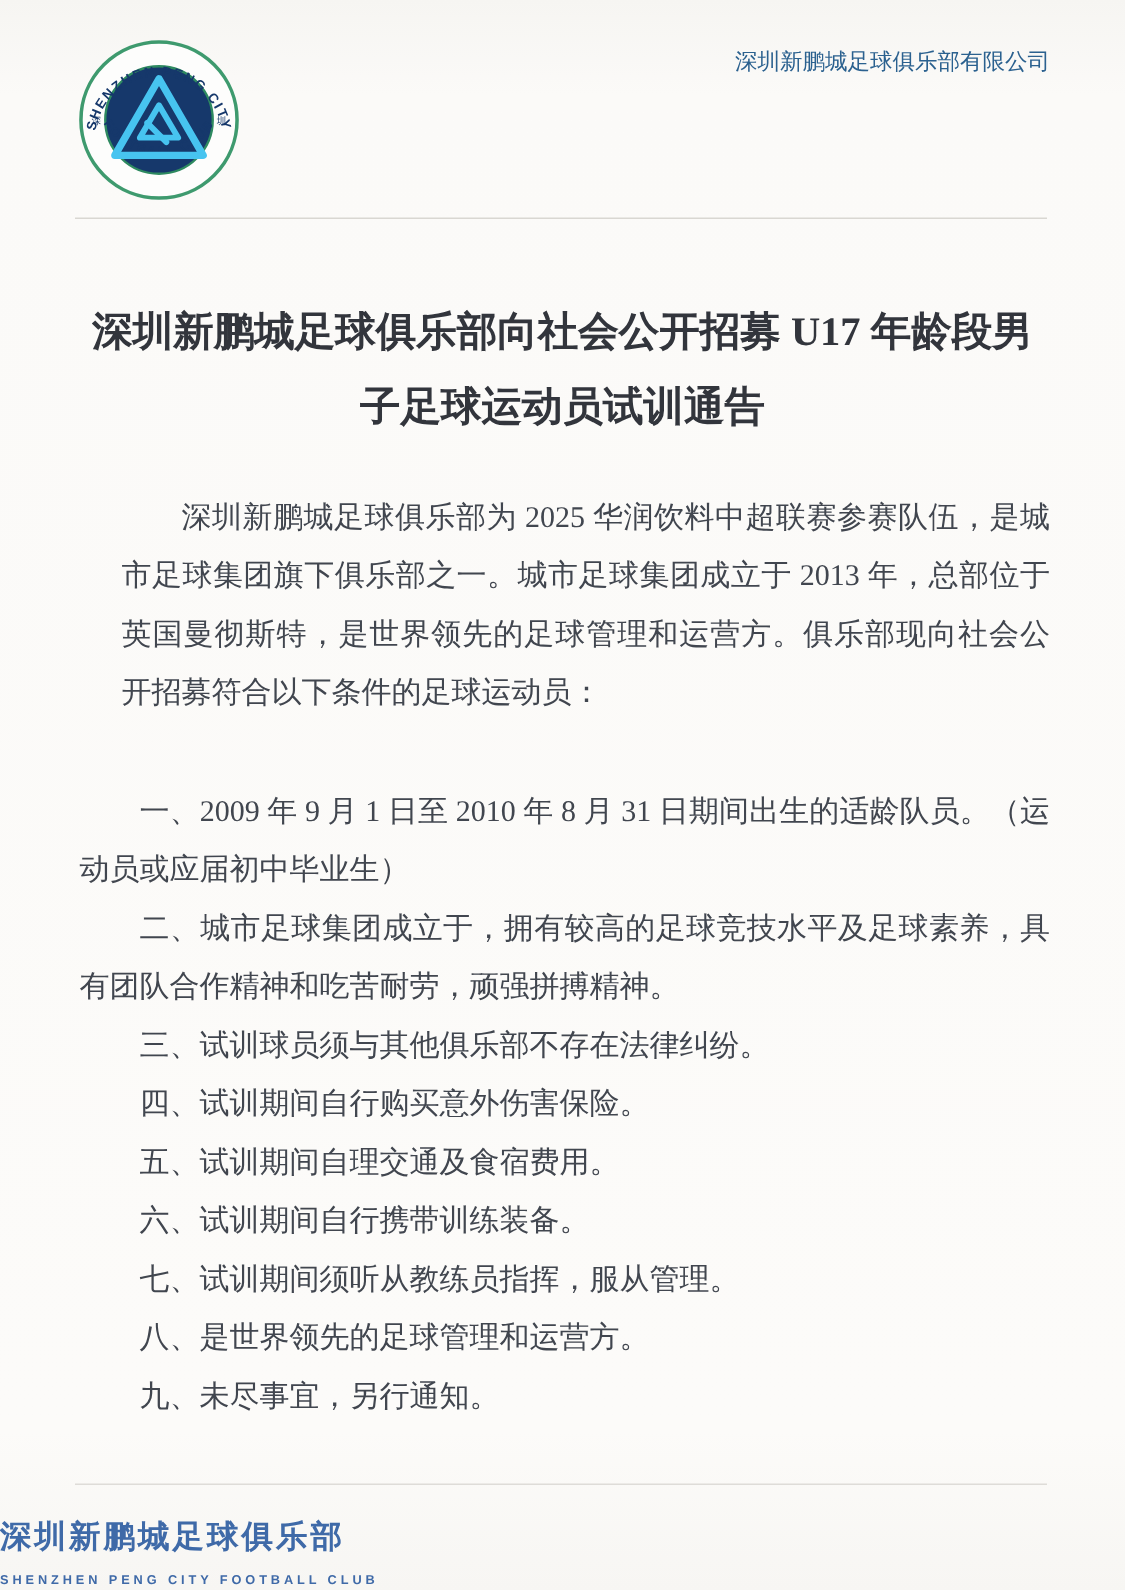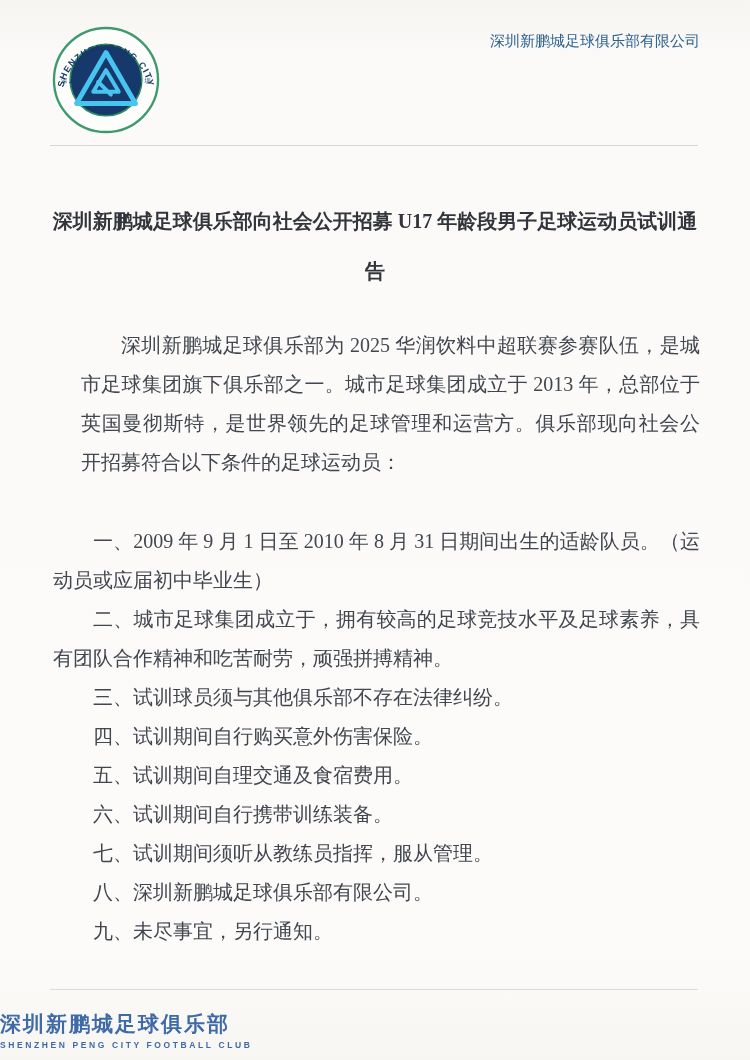--- a/index.html
+++ b/index.html
@@ -46,21 +46,21 @@
     height: 1px;
     background: #d9d7d2;
   }
 
   
   .title {
     position: absolute;
     left: 50px; right: 50px; top: 196px;
     margin: 0;
     text-align: center;
-    font-size: 20px;
+    font-size: 27px;
     line-height: 50px;
     font-weight: 700;
     color: #32353c;
   }
   .doc-body {
     position: absolute;
     left: 53px; right: 50px; top: 326px;
     font-size: 20px;
     line-height: 39px;
     color: #41464f;
@@ -82,21 +82,21 @@
     text-align: left;
     font-family: "Liberation Sans", "DejaVu Sans", sans-serif;
   }
   .footer-cn {
     font-size: 21px;
     font-weight: 700;
     letter-spacing: 2px;
     color: #3f6aa8;
   }
   .footer-en {
-    margin-top: 2px;
+    margin-top: 10px;
     font-size: 8.5px;
     font-weight: 700;
     letter-spacing: 2.6px;
     color: #3f6aa8;
   }
 </style>
 </head>
 <body>
 
 <div class="page">
@@ -134,21 +134,21 @@
 
   <div class="doc-body">
     <p class="intro">深圳新鹏城足球俱乐部为 2025 华润饮料中超联赛参赛队伍，是城市足球集团旗下俱乐部之一。城市足球集团成立于 2013 年，总部位于英国曼彻斯特，是世界领先的足球管理和运营方。俱乐部现向社会公开招募符合以下条件的足球运动员：</p>
     <p>一、2009 年 9 月 1 日至 2010 年 8 月 31 日期间出生的适龄队员。（运动员或应届初中毕业生）</p>
     <p>二、城市足球集团成立于，拥有较高的足球竞技水平及足球素养，具有团队合作精神和吃苦耐劳，顽强拼搏精神。</p>
     <p>三、试训球员须与其他俱乐部不存在法律纠纷。</p>
     <p>四、试训期间自行购买意外伤害保险。</p>
     <p>五、试训期间自理交通及食宿费用。</p>
     <p>六、试训期间自行携带训练装备。</p>
     <p>七、试训期间须听从教练员指挥，服从管理。</p>
-    <p>八、深圳新鹏城足球俱乐部有限公司。</p>
+    <p>八、是世界领先的足球管理和运营方。</p>
     <p>九、未尽事宜，另行通知。</p>
   </div>
 
   <div class="footer-divider"></div>
   <div class="footer-logo">
     <div class="footer-cn">深圳新鹏城足球俱乐部</div>
     <div class="footer-en">SHENZHEN PENG CITY FOOTBALL CLUB</div>
   </div>
 
 </div>

